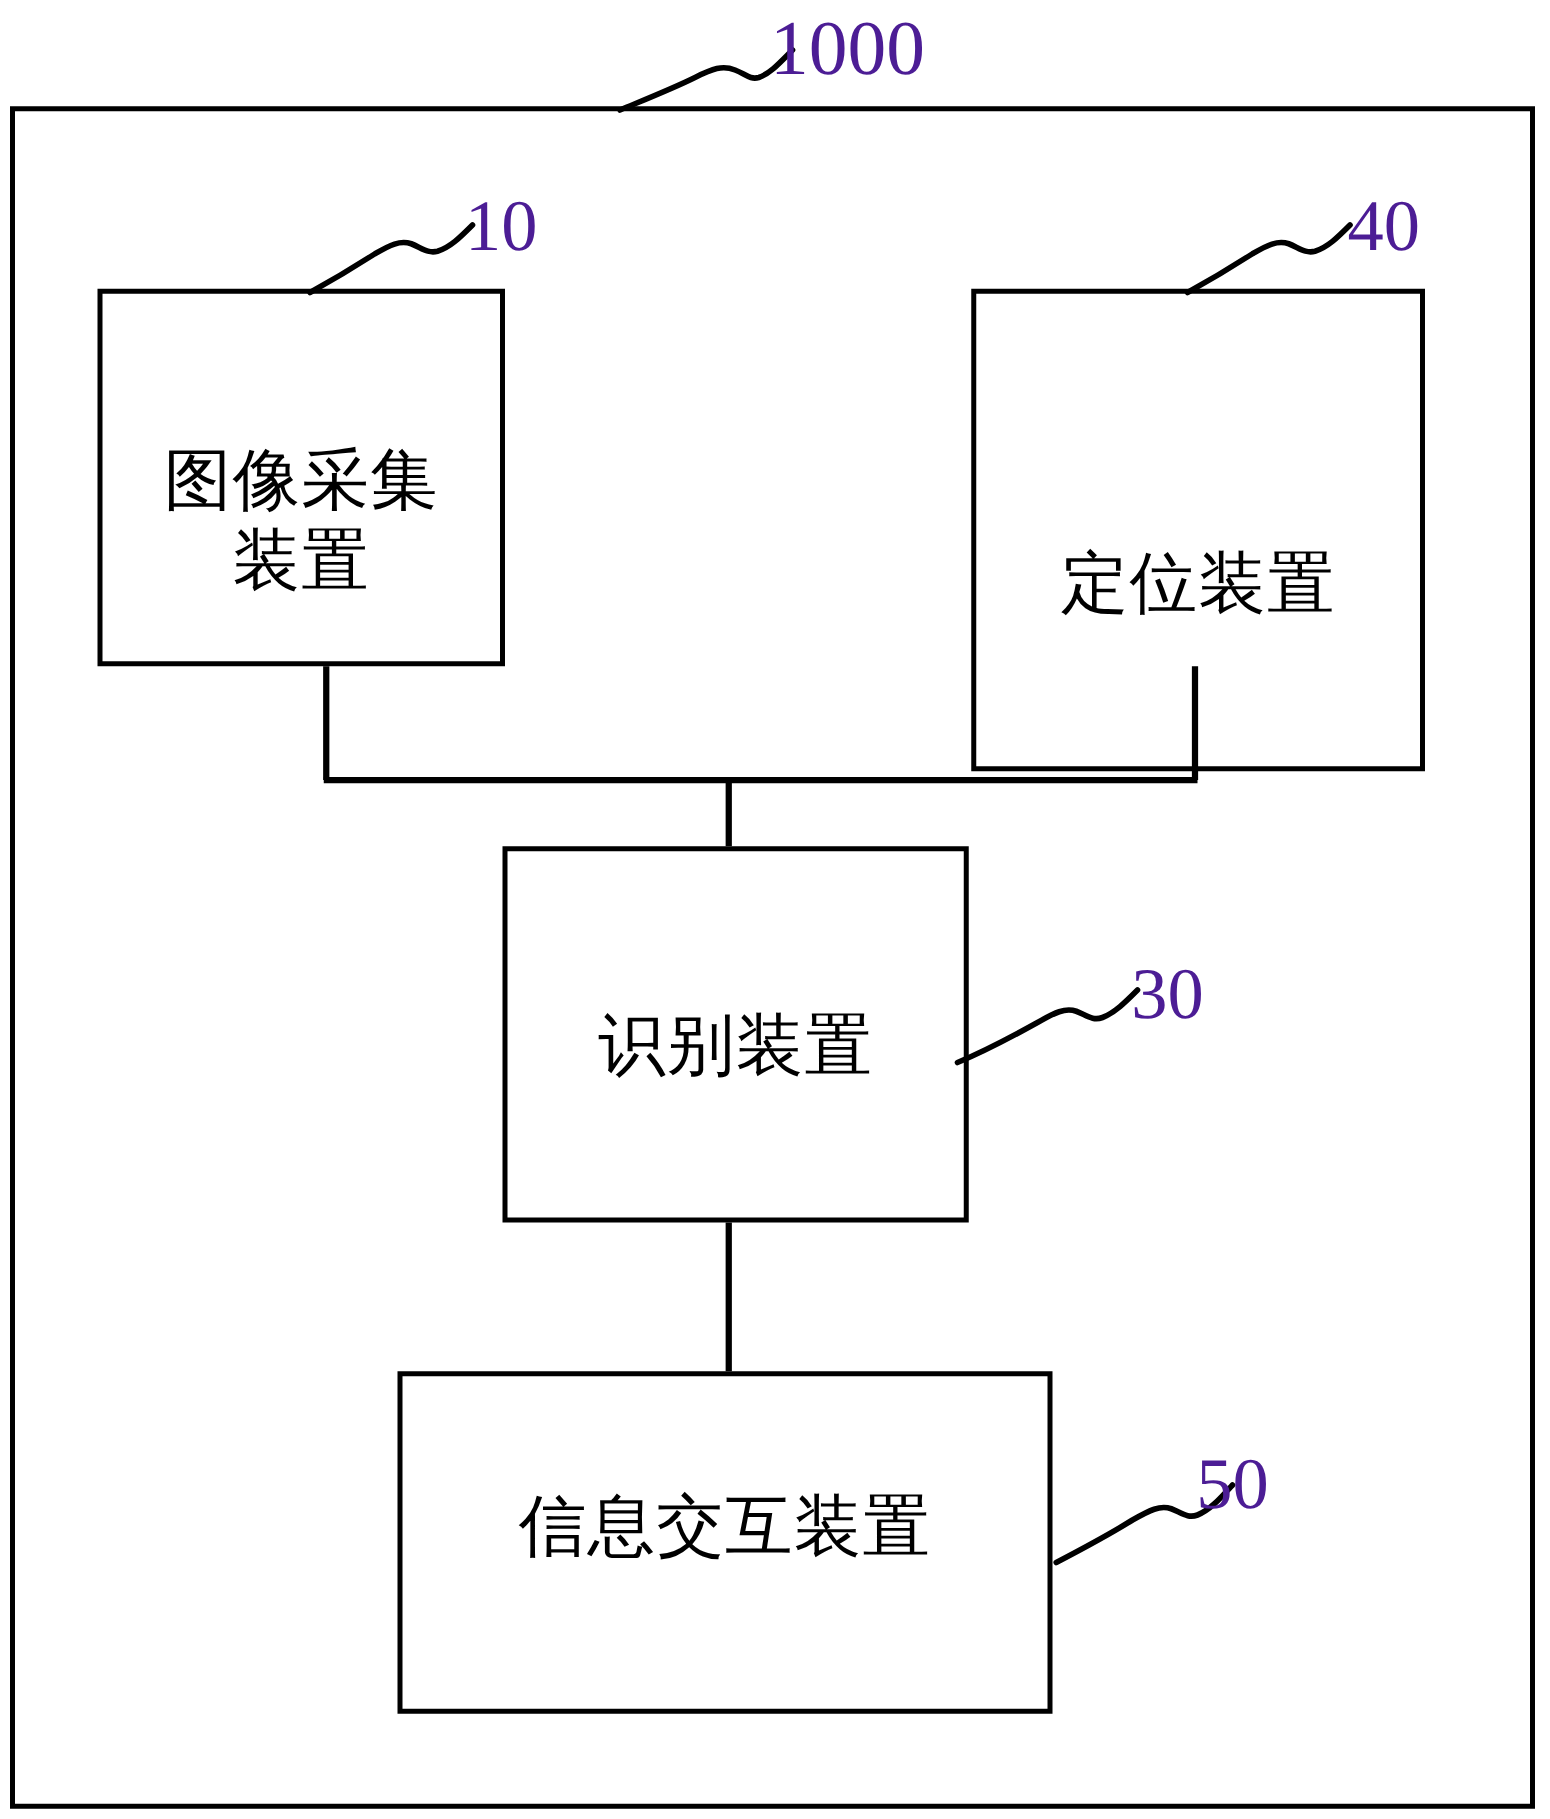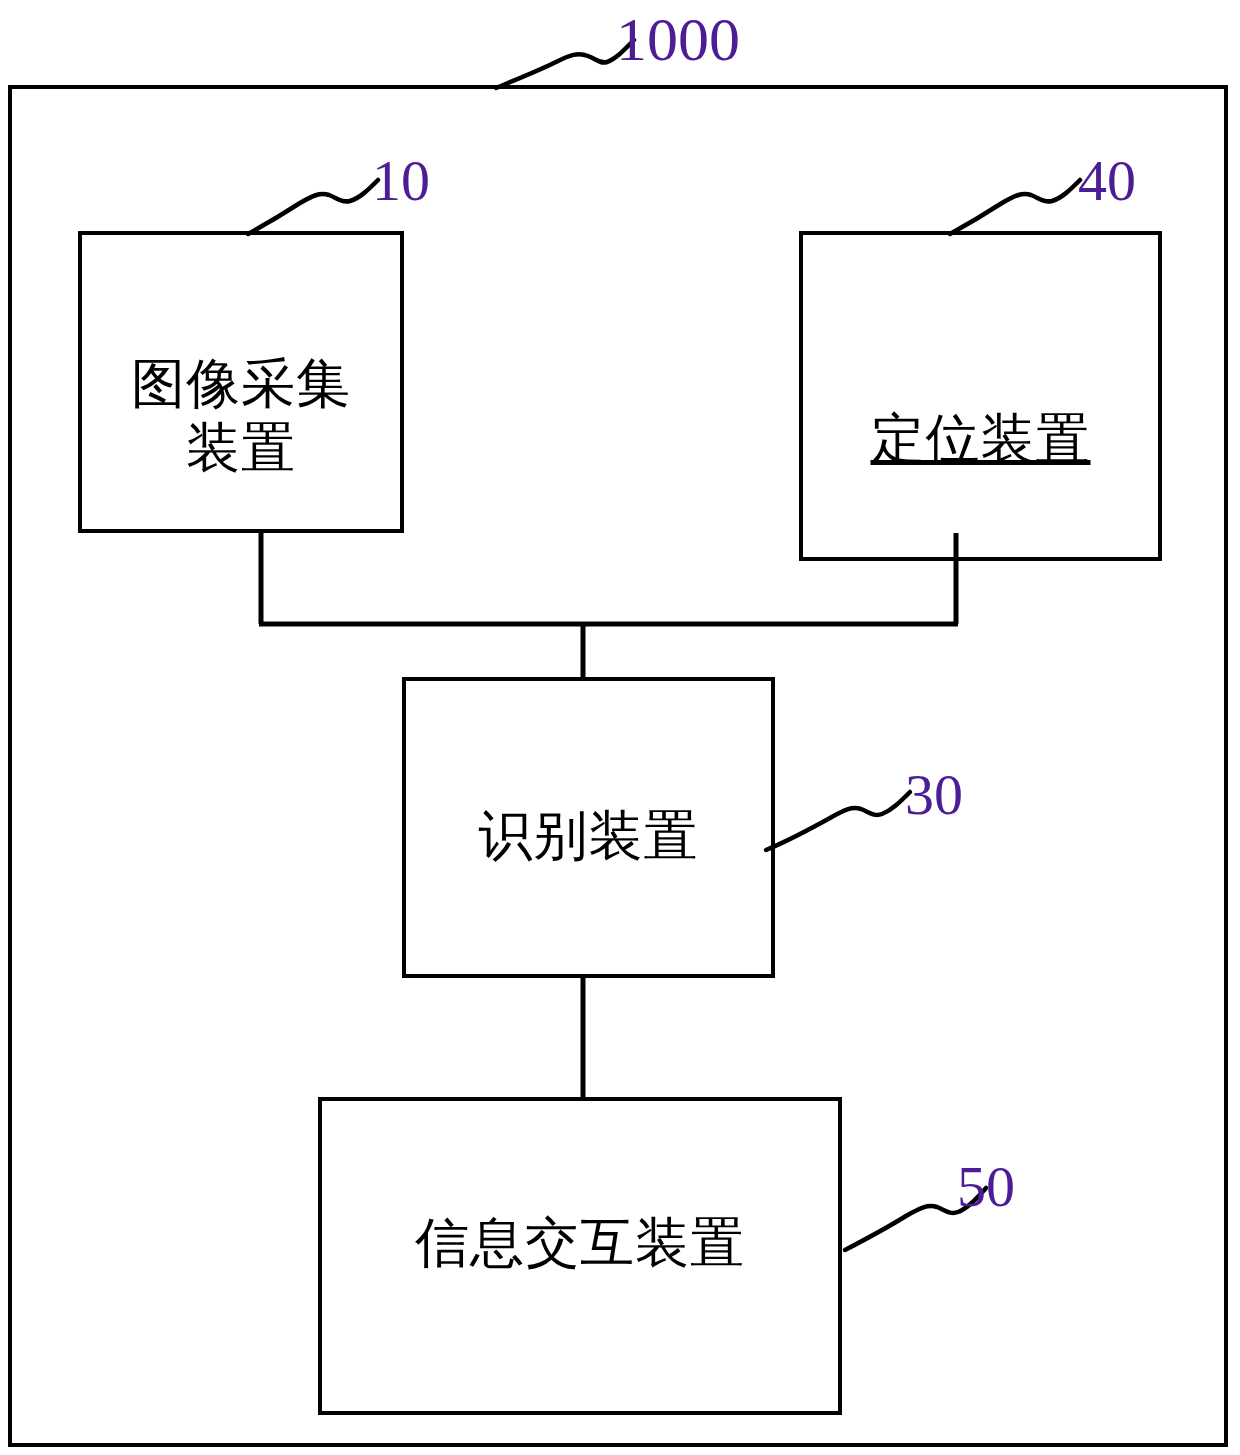--- a/index.html
+++ b/index.html
@@ -46,33 +46,33 @@
     white-space: pre-line;
     -webkit-font-smoothing: none;
   }
   #block-image-capture {
     left: 78px;  top: 231px;  width: 326px;  height: 302px;
   }
   #block-image-capture .block-label {
     margin-top: 68px;
   }
   #block-positioning {
-    left: 799px; top: 231px;  width: 363px;  height: 330px; text-decoration: underline;
+    left: 777px; top: 231px;  width: 363px;  height: 386px;
   }
   #block-positioning .block-label {
     margin-top: 86px;
   }
   #block-recognition {
     left: 402px; top: 677px;  width: 373px;  height: 301px;
   }
   #block-recognition .block-label {
     margin-top: 16px;
   }
   #block-info-interaction {
-    left: 318px; top: 1097px; width: 524px;  height: 318px;
+    left: 318px; top: 1097px; width: 524px;  height: 274px;
   }
   #block-info-interaction .block-label {
     margin-top: -26px;
   }
   
   #system-frame {
     position: absolute;
     box-sizing: border-box;
     left: 8px;
     top: 85px;

